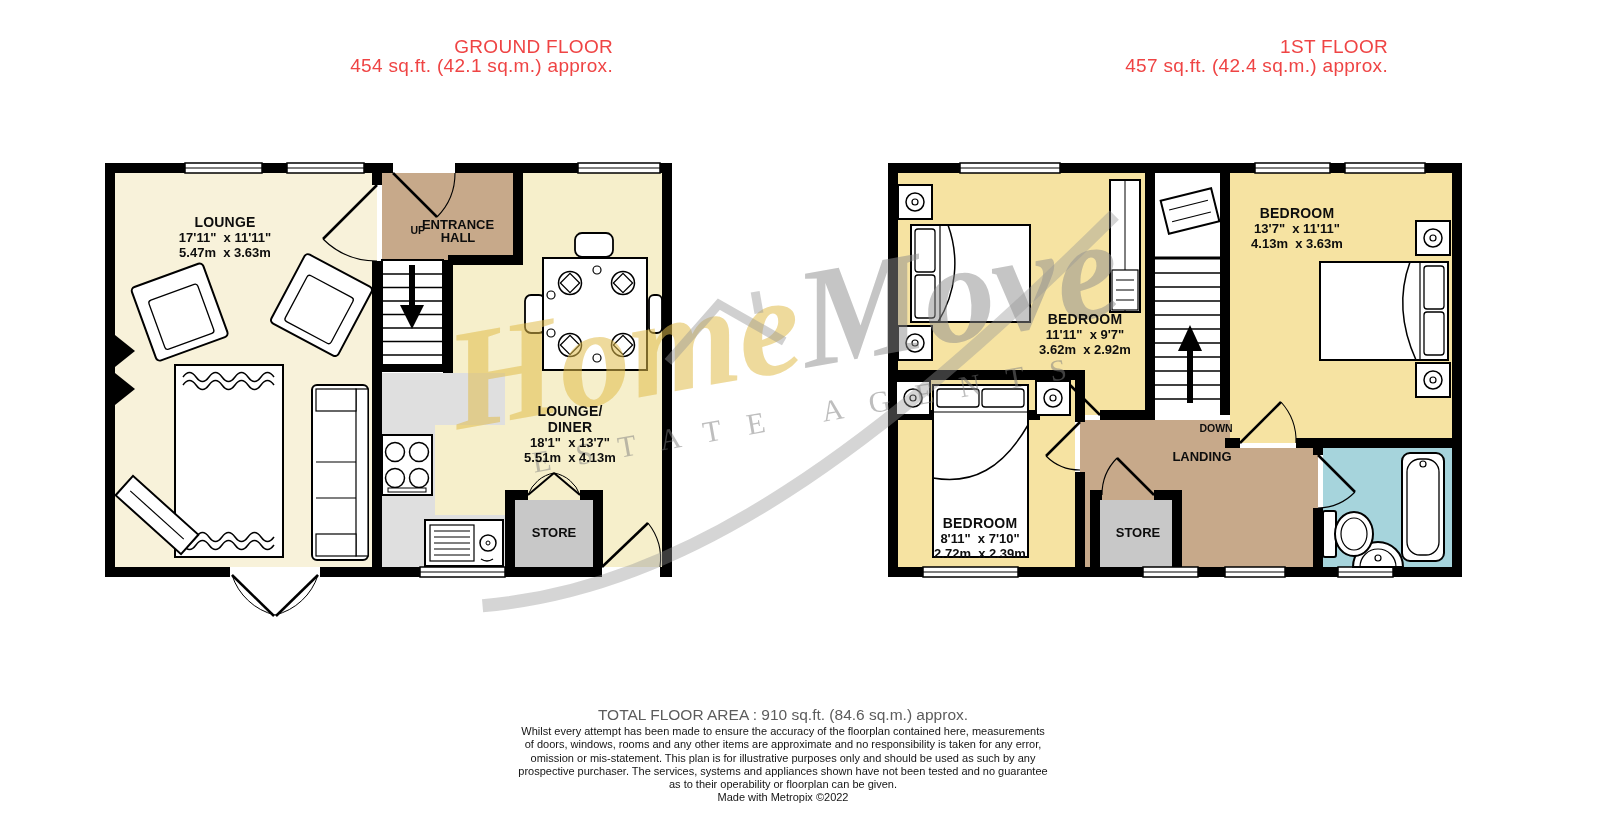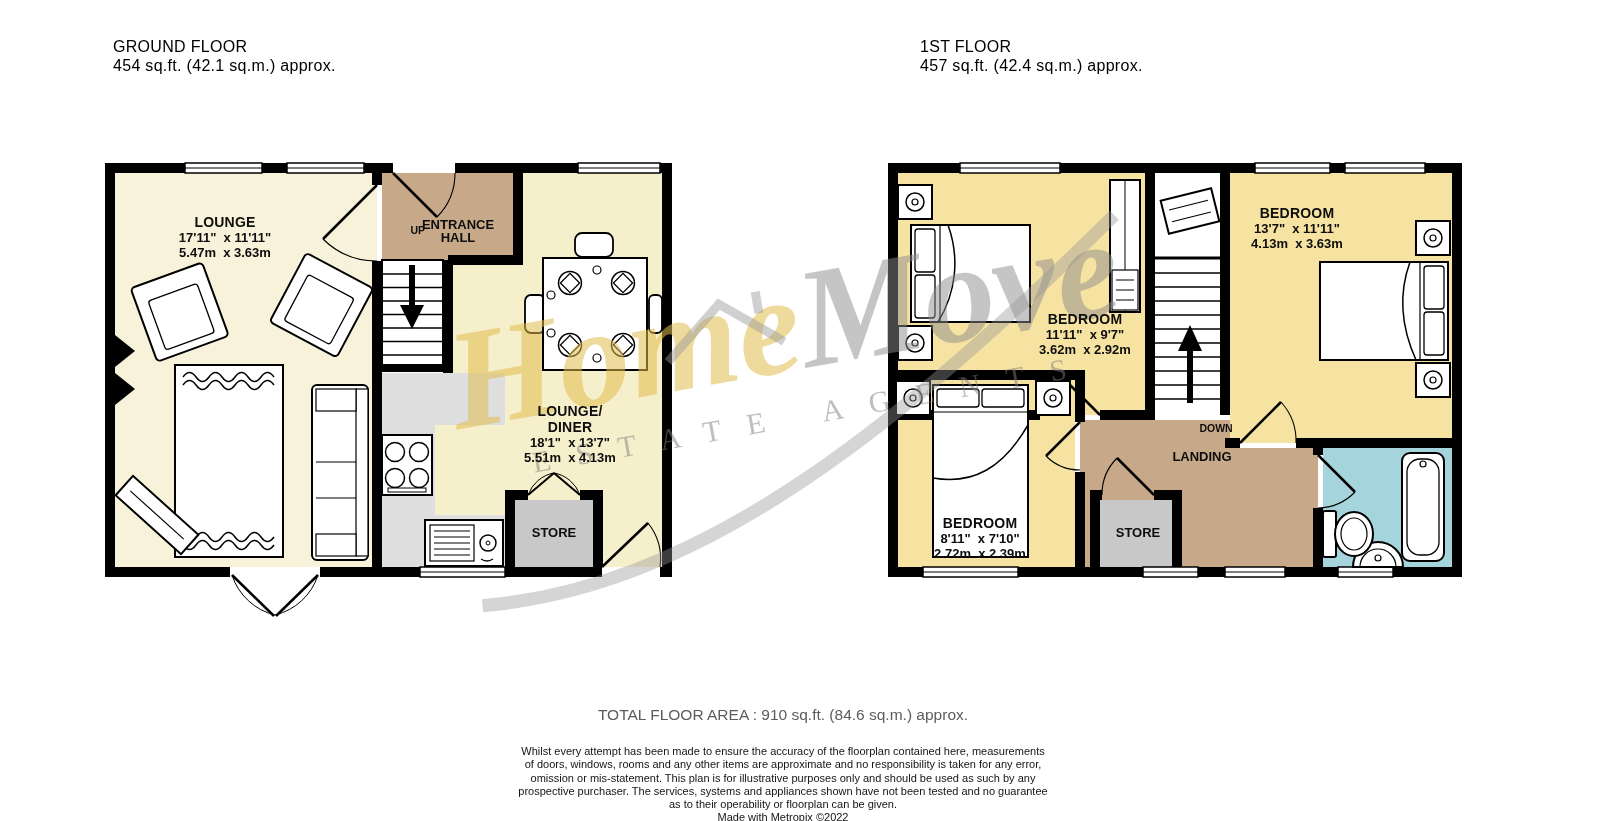--- a/index.html
+++ b/index.html
@@ -1,42 +1,42 @@
 <!DOCTYPE html>
 <html><head>
 <meta charset="utf-8">
 <style>
   html,body{margin:0;padding:0}
   body{width:1600px;height:821px;background:#fff;font-family:"Liberation Sans",sans-serif;position:relative;overflow:hidden}
-  .floor-title{position:absolute;top:37px;width:500px;text-align:left;color:#000000;font-size:16px;line-height:19px;letter-spacing:.3px}
+  .floor-title{position:absolute;top:37px;width:500px;text-align:right;color:#ef4444;font-size:19px;line-height:19px;letter-spacing:.3px}
   .plan{position:absolute;top:163px;height:414px}
   .plan svg{position:absolute;left:0;top:0;overflow:visible}
   .room-label{position:absolute;text-align:center;color:#0d0d0d;font-weight:bold;z-index:30}
   .rname{font-size:14px;line-height:16px;letter-spacing:.2px}
   .rdim{font-size:13px;line-height:15px;white-space:pre}
   .tiny{font-size:13px;line-height:13px}
   .xtiny{font-size:10.5px;line-height:12px;font-weight:600}
   .watermark{position:absolute;left:438px;top:248px;width:720px;height:320px;z-index:20;pointer-events:none}
   .wm-inner{position:absolute;left:0;top:0;width:720px;height:320px;transform:rotate(-10deg)}
   .wm-logo{display:flex;justify-content:center;font-family:"Liberation Serif",serif;font-style:italic;font-weight:bold;font-size:142px;line-height:1.05}
   .wm-home{color:rgba(224,187,74,.55)}
   .wm-move{color:rgba(140,140,140,.5)}
   .wm-tag{margin-top:2px;text-align:center;letter-spacing:26px;padding-left:26px;font-family:"Liberation Serif",serif;font-size:30px;color:rgba(125,125,125,.5)}
   .footer{position:absolute;left:403px;top:705px;width:760px;text-align:center;z-index:40}
-  .footer-total{color:#5c5c5c;font-size:15.5px;line-height:20px;margin-bottom:20px}
+  .footer-total{color:#5c5c5c;font-size:15.5px;line-height:20px;margin-bottom:0}
   .footer-line{color:#141414;font-size:11px;line-height:13.3px}
 </style>
 </head>
 <body>
 
 <div class="floor-title" style="left:113px">
   <div>GROUND FLOOR</div>
   <div>454 sq.ft. (42.1 sq.m.) approx.</div>
 </div>
-<div class="floor-title" style="left:920px">
+<div class="floor-title" style="left:888px">
   <div>1ST FLOOR</div>
   <div>457 sq.ft. (42.4 sq.m.) approx.</div>
 </div>
 
 <div class="plan" id="ground-plan" style="left:105px;width:500px">
 <svg width="567" height="414" viewBox="0 0 567 414">
   <defs>
     <g id="ns">
           <rect x="0" y="0" width="34" height="34" fill="#fff" stroke="#000" stroke-width="2"></rect>
           <circle cx="17" cy="17" r="9" fill="#fff" stroke="#000" stroke-width="1.5"></circle>

